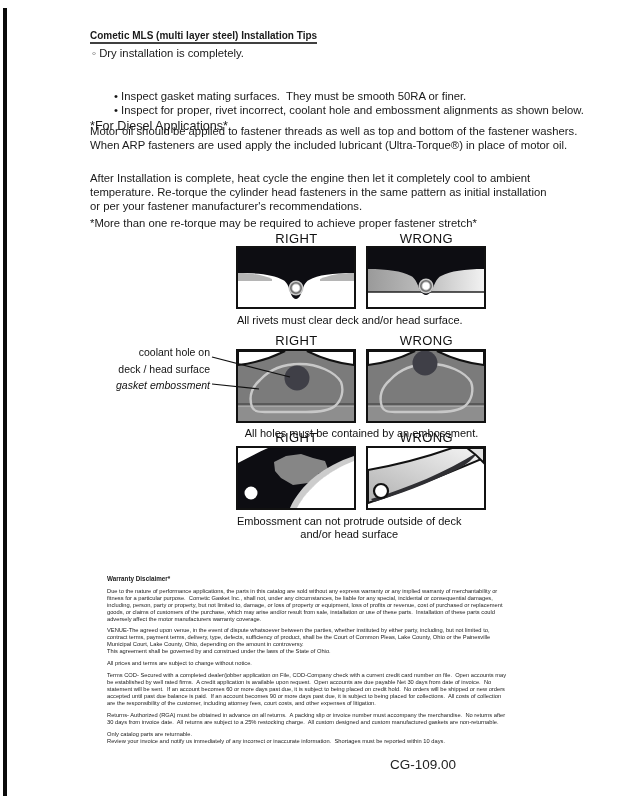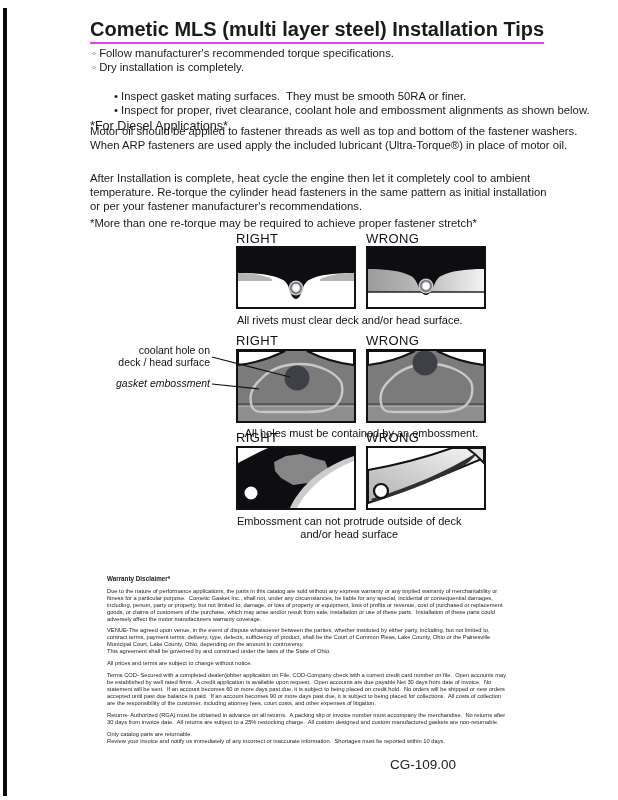--- a/index.html
+++ b/index.html
@@ -5,64 +5,63 @@
   html,body{margin:0;padding:0;}
   body{
     width:618px;height:800px;background:#ffffff;position:relative;overflow:hidden;
     font-family:"Liberation Sans", sans-serif;color:#1a1a1a;
     -webkit-font-smoothing:antialiased;
   }
   .abs{position:absolute;}
   
   .edge-line{left:3px;top:8px;width:4px;height:788px;background:#0a0a0a;}
   
-  .page-title{left:90px;top:18px;font-size:20px;font-weight:bold;border-bottom:2px solid #d946ef;padding-bottom:1px;white-space:pre;}
+  .page-title{left:90px;top:30px;font-size:10px;font-weight:bold;border-bottom:2px solid #404040;padding-bottom:1px;white-space:pre;}
   
   .bullets{left:92px;top:46px;font-size:11.3px;line-height:14.3px;}
   .bullet{white-space:pre;}
   .bullet::before{content:"\25E6\00a0";color:#333;}
   .sub-bullets{left:114px;top:89px;font-size:11.3px;line-height:14.3px;}
   .sub-bullet{white-space:pre;}
   .sub-bullet::before{content:"\2022\00a0";color:#111;}
   
   .diesel-heading{left:90px;top:119px;font-size:12.6px;font-weight:normal;white-space:pre;}
   .body-par{font-size:11.3px;line-height:14.2px;white-space:pre;}
   .diesel-p1{left:90px;top:124px;}
   .diesel-p2{left:90px;top:171px;}
   .diesel-note{left:90px;top:216px;}
   
-  .dg-header{width:121px;text-align:left;font-size:13px;letter-spacing:0.4px;color:#111;white-space:pre;}
+  .dg-header{width:121px;text-align:center;font-size:13px;letter-spacing:0.4px;color:#111;white-space:pre;}
   .dg-caption{font-size:11px;line-height:13px;color:#111;white-space:pre;text-align:center;}
   
   .panel{border:2.5px solid #111;background:#fff;}
   .panel svg{display:block;}
   
-  .hole-label{width:150px;text-align:right;font-size:10.5px;line-height:12px;color:#111;white-space:pre;}
+  .hole-label{width:150px;text-align:right;font-size:10.5px;line-height:17px;color:#111;white-space:pre;}
   .leader-svg{left:0;top:0;pointer-events:none;z-index:5;}
   
   .disclaimer{left:107px;top:575px;width:588px;transform:scale(0.7);transform-origin:0 0;}
   .disc-heading{font-size:9px;font-weight:bold;margin:0 0 8px 0;white-space:pre;}
   .disc-p{font-size:8.2px;line-height:10px;margin:0 0 7px 0;white-space:pre;color:#222;}
   
   .part-number{left:390px;top:757px;font-size:13.5px;color:#222;white-space:pre;}
 </style>
 </head>
 <body>
 
 <div class="abs edge-line"></div>
 
 <div class="abs page-title">Cometic MLS (multi layer steel) Installation Tips</div>
 
 <div class="abs bullets">
-  <div class="bullet">Follow manufacturer's recommended torque specifications.</div>
   <div class="bullet">Dry installation is completely.</div>
 </div>
 <div class="abs sub-bullets">
   <div class="sub-bullet">Inspect gasket mating surfaces.  They must be smooth 50RA or finer.</div>
-  <div class="sub-bullet">Inspect for proper, rivet clearance, coolant hole and embossment alignments as shown below.</div>
+  <div class="sub-bullet">Inspect for proper, rivet incorrect, coolant hole and embossment alignments as shown below.</div>
 </div>
 
 <div class="abs diesel-heading">*For Diesel Applications*</div>
 <div class="abs body-par diesel-p1">Motor oil should be applied to fastener threads as well as top and bottom of the fastener washers.
 When ARP fasteners are used apply the included lubricant (Ultra-Torque®) in place of motor oil.</div>
 <div class="abs body-par diesel-p2">After Installation is complete, heat cycle the engine then let it completely cool to ambient
 temperature. Re-torque the cylinder head fasteners in the same pattern as initial installation
 or per your fastener manufacturer's recommendations.</div>
 <div class="abs body-par diesel-note">*More than one re-torque may be required to achieve proper fastener stretch*</div>
 

